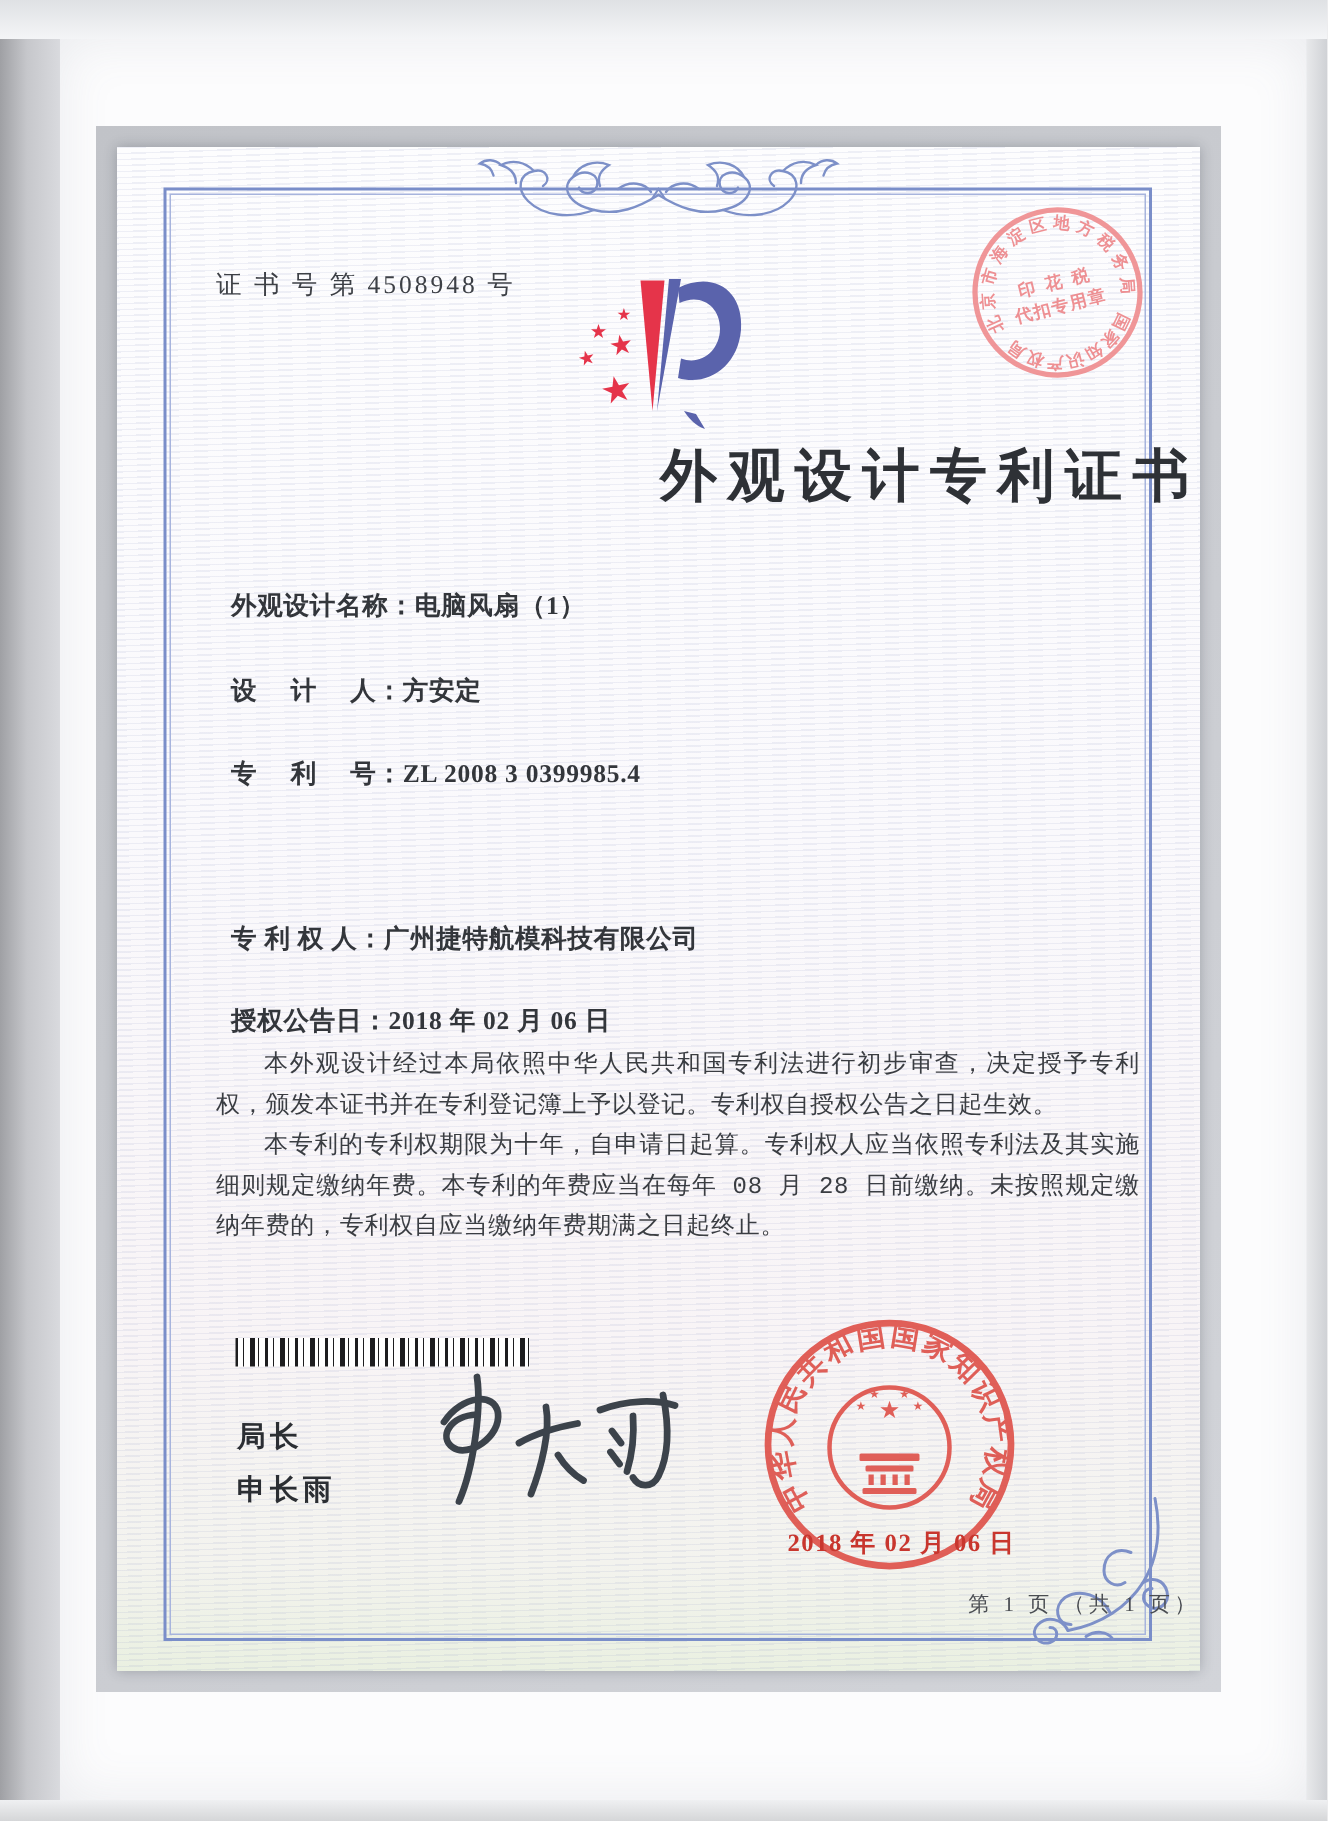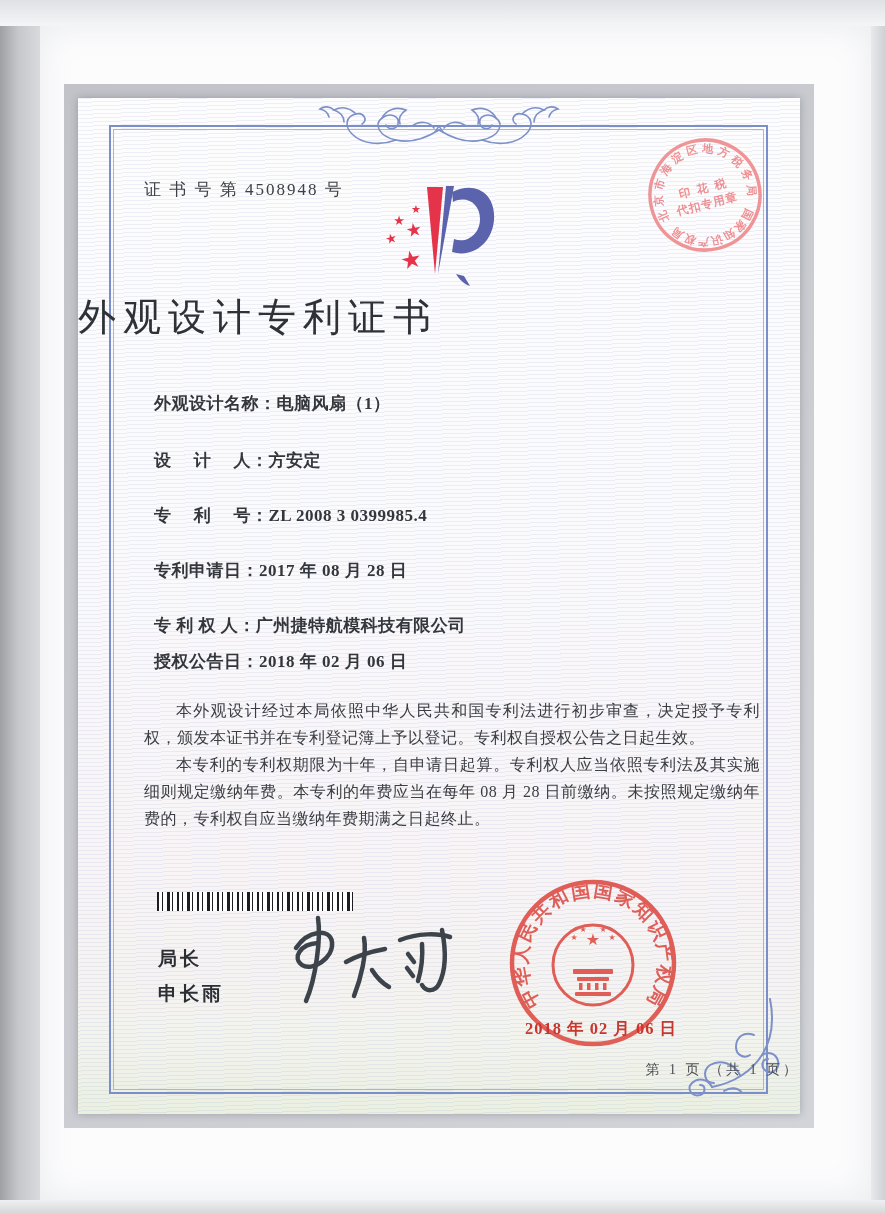--- a/index.html
+++ b/index.html
@@ -22,26 +22,26 @@
   .paper{position:absolute;left:78px;top:98px;width:722px;height:1016px;
     background-image:
       repeating-linear-gradient(178deg,rgba(152,160,200,.15) 0 1px,rgba(255,255,255,0) 1px 4px),
       linear-gradient(180deg,#fdfdfe 0%,#faf9fc 45%,#f8f4f6 78%,#f3f3ee 93%,#eaf0e1 100%);
     box-shadow:0 0 8px rgba(40,45,60,.28);}
   .blue-border{position:absolute;left:31px;top:27px;width:655px;height:965px;
     border:2.5px solid #7a8ec9;}
   .blue-border-inner{position:absolute;inset:2px;border:1px solid #a7b4dd;}
   .cert-no{position:absolute;left:66px;top:80px;font-size:17px;letter-spacing:2px;color:#3d4046;}
   .logo{position:absolute;left:286px;top:80px;}
-  .doc-title{position:absolute;left:0;width:722px;top:194px;text-align:left;
-    font-size:38px;font-weight:400;letter-spacing:7px;color:#2e3136;}
+  .doc-title{position:absolute;left:0;width:722px;top:194px;text-align:right;
+    font-size:38px;font-weight:700;letter-spacing:7px;color:#2e3136;}
   .field-row{position:absolute;left:76px;font-size:17px;color:#33363b;letter-spacing:.5px;white-space:nowrap;font-weight:bold;}
   .body-block{position:absolute;left:66px;top:599px;width:616px;}
   .body-block p{margin:0;text-indent:2em;font-size:16px;line-height:27px;color:#3a3d42;
-    letter-spacing:.5px;text-align:justify;}
+    letter-spacing:.5px;text-align:justify;font-family:Liberation Mono, monospace;}
   .barcode{position:absolute;left:79px;top:794px;width:196px;height:19px;background-color:#fff;
     background-image:
       repeating-linear-gradient(90deg,#1d1d1f 0 2px,rgba(0,0,0,0) 2px 5px,#1d1d1f 5px 6px,rgba(0,0,0,0) 6px 10px,#1d1d1f 10px 13px,rgba(0,0,0,0) 13px 15px,#1d1d1f 15px 16px,rgba(0,0,0,0) 16px 20px);}
   .officer{position:absolute;left:80px;top:843px;font-family:"Liberation Sans","DejaVu Sans",sans-serif;
     font-size:19px;line-height:35px;letter-spacing:3px;color:#2b2e33;font-weight:700;}
   .signature{position:absolute;left:198px;top:810px;}
   .seal{position:absolute;left:429px;top:779px;}
   .seal-date{position:absolute;left:443px;top:920px;width:160px;text-align:center;
     font-size:16.5px;letter-spacing:1px;color:#c8362e;font-weight:600;}
   .page-footer{position:absolute;left:0;width:722px;top:963px;text-align:right;
@@ -120,27 +120,24 @@
 
     <div class="field-row" style="top:294px">
       <span>外观设计名称：</span><span>电脑风扇（1）</span>
     </div>
     <div class="field-row" style="top:351px">
       <span>设　 计　 人：</span><span>方安定</span>
     </div>
     <div class="field-row" style="top:406px">
       <span>专　 利　 号：</span><span>ZL 2008 3 0399985.4</span>
     </div>
-    <div class="field-row" style="top:461px">
-      <span>专利申请日：</span><span>2017 年 08 月 28 日</span>
-    </div>
     <div class="field-row" style="top:516px">
       <span>专 利 权 人：</span><span>广州捷特航模科技有限公司</span>
     </div>
-    <div class="field-row" style="top:552px">
+    <div class="field-row" style="top:571px">
       <span>授权公告日：</span><span>2018 年 02 月 06 日</span>
     </div>
 
     <div class="body-block">
       <p>本外观设计经过本局依照中华人民共和国专利法进行初步审查，决定授予专利权，颁发本证书并在专利登记簿上予以登记。专利权自授权公告之日起生效。</p>
       <p>本专利的专利权期限为十年，自申请日起算。专利权人应当依照专利法及其实施细则规定缴纳年费。本专利的年费应当在每年 08 月 28 日前缴纳。未按照规定缴纳年费的，专利权自应当缴纳年费期满之日起终止。</p>
     </div>
 
     <div class="barcode"></div>
 

